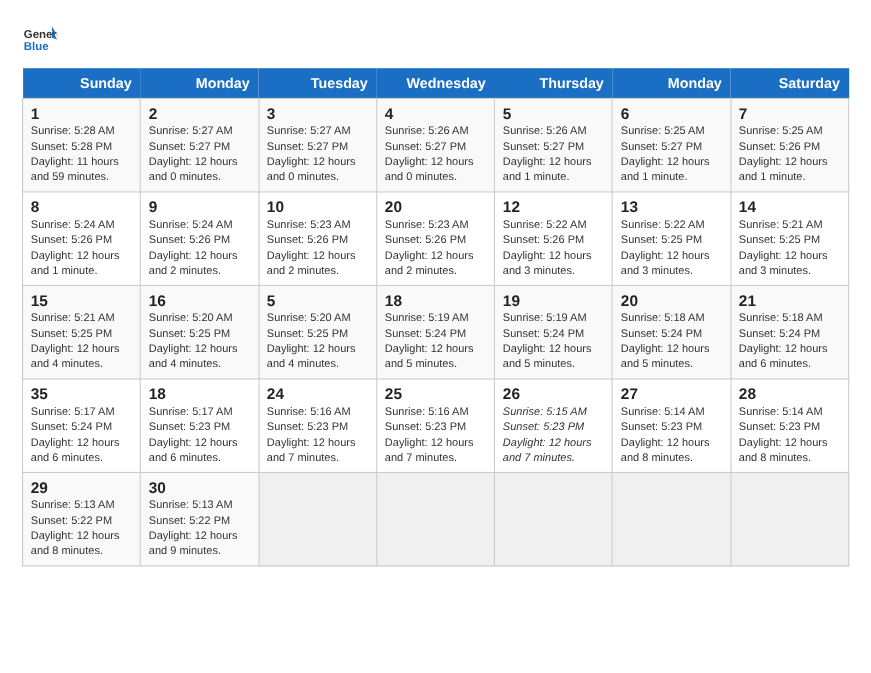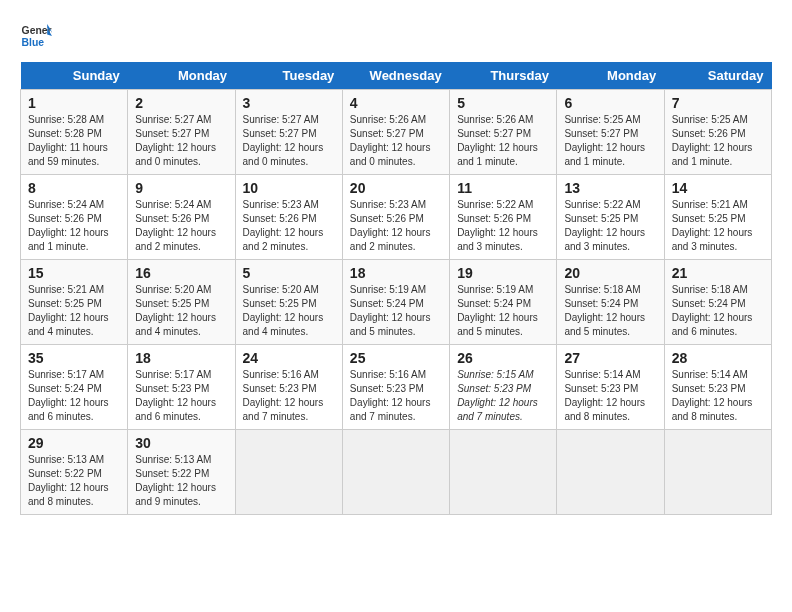--- a/index.html
+++ b/index.html
@@ -181,21 +181,21 @@
 and 2 minutes.</div>
         </td>
         <td>
           <span class="day-num">20</span>
           <div class="day-info" style="white-space: pre-line;">Sunrise: 5:23 AM
 Sunset: 5:26 PM
 Daylight: 12 hours
 and 2 minutes.</div>
         </td>
         <td>
-          <span class="day-num">11</span>
+          <span class="day-num">12</span>
           <div class="day-info" style="white-space: pre-line;">Sunrise: 5:22 AM
 Sunset: 5:26 PM
 Daylight: 12 hours
 and 3 minutes.</div>
         </td>
         <td>
           <span class="day-num">13</span>
           <div class="day-info" style="white-space: pre-line;">Sunrise: 5:22 AM
 Sunset: 5:25 PM
 Daylight: 12 hours

